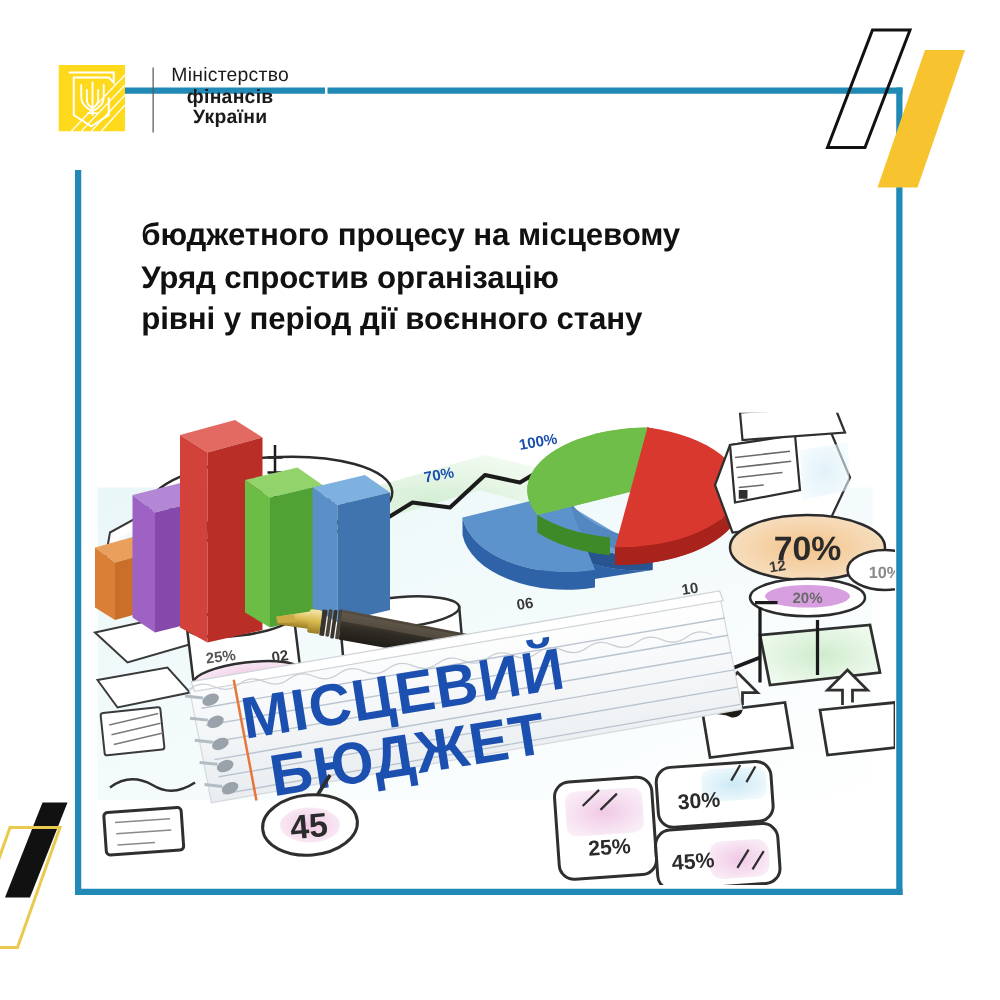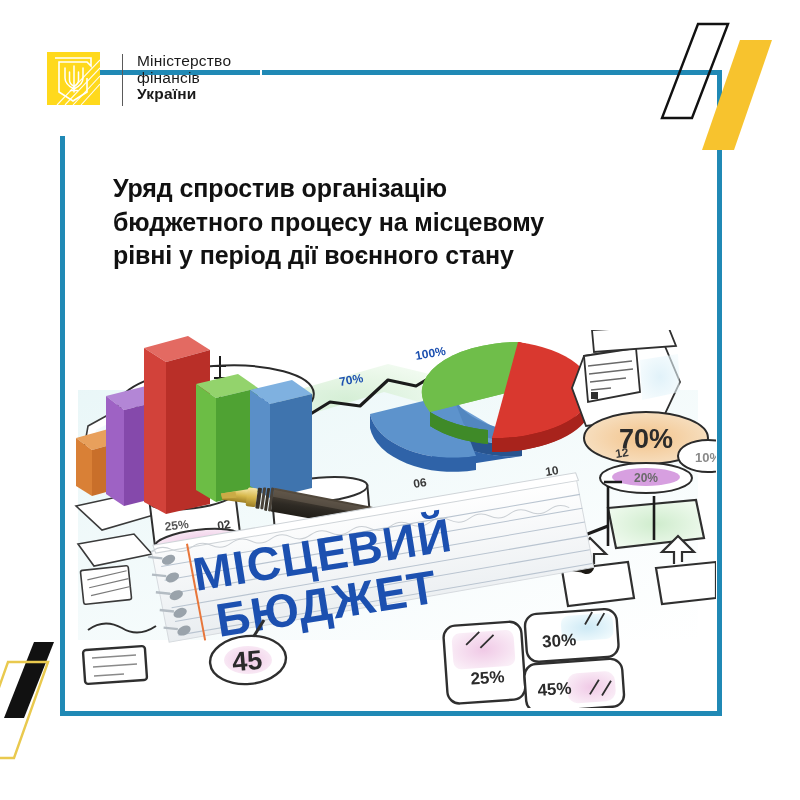--- a/index.html
+++ b/index.html
@@ -23,23 +23,23 @@
   
   .para{position:absolute;}
   .para svg{display:block;}
 
   
   .logo-block{position:absolute;left:47px;top:52px;display:flex;align-items:flex-start;}
   .logo-mark{width:53px;height:53px;background:#ffd91c;position:relative;overflow:hidden;}
   .logo-mark .stripes{position:absolute;inset:0;}
   .logo-mark .tryzub{position:absolute;left:50%;top:50%;transform:translate(-50%,-50%);}
   .logo-divider{width:1px;height:52px;background:#5a5a5a;margin:2px 14px 0 22px;}
-  .logo-text{font-size:15.5px;line-height:16.5px;color:#1a1a1a;letter-spacing:.2px;padding-top:1px;}
+  .logo-text{font-size:15.5px;line-height:16.5px;color:#1a1a1a;letter-spacing:.2px;padding-top:1px;text-align:center;}
   .logo-text .l1{font-weight:400;}
-  .logo-text .l2{font-weight:400;}
+  .logo-text .l2{font-weight:700;}
   .logo-text .l3{font-weight:700;}
 
   
   .headline{
     position:absolute;left:113px;top:172px;width:590px;
     font-size:25px;line-height:33.5px;font-weight:700;color:#111;
     letter-spacing:-0.1px;
   }
 
   
@@ -108,22 +108,22 @@
     </div>
     <div class="logo-divider"></div>
     <div class="logo-text">
       <div class="l1">Міністерство</div>
       <div class="l2">фінансів</div>
       <div class="l3">України</div>
     </div>
   </div>
 
   <div class="headline">
+    <div>бюджетного процесу на місцевому</div>
     <div>Уряд спростив організацію</div>
-    <div>бюджетного процесу на місцевому</div>
     <div>рівні у період дії воєнного стану</div>
   </div>
 
   <div class="photo">
     <svg width="648" height="378" viewBox="0 0 648 378">
       <defs>
         <linearGradient id="paperG" x1="0" y1="0" x2="0" y2="1">
           <stop offset="0" stop-color="#ffffff"></stop>
           <stop offset="1" stop-color="#f2f4f6"></stop>
         </linearGradient>

